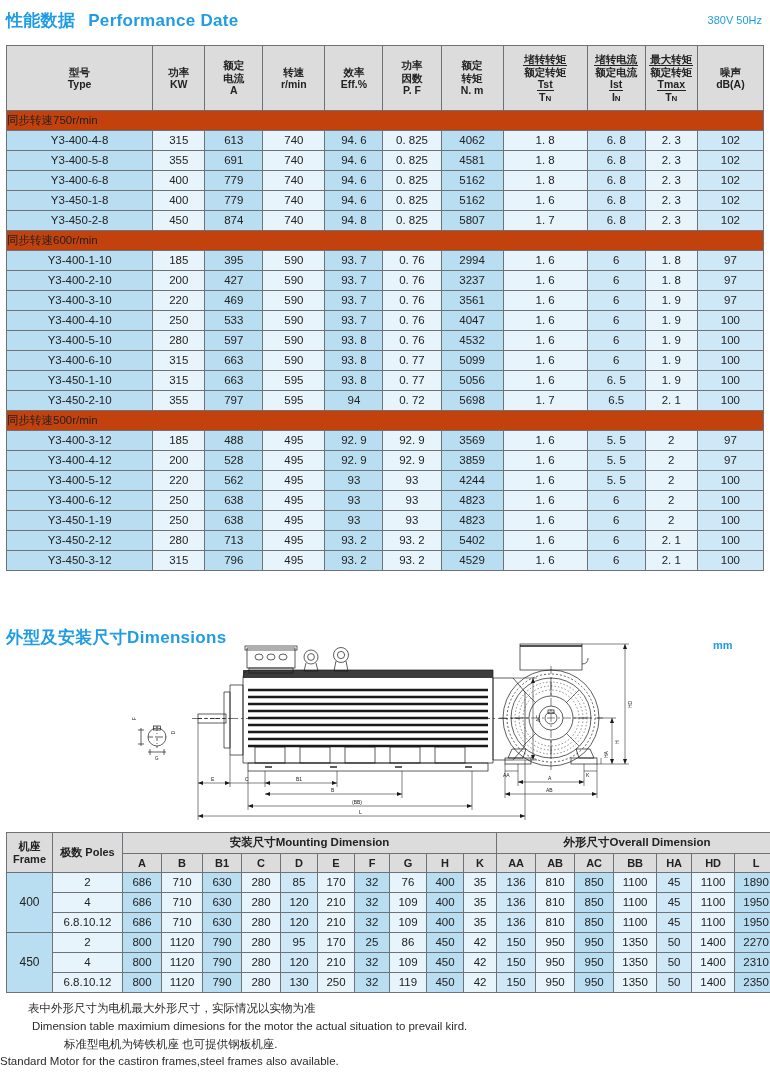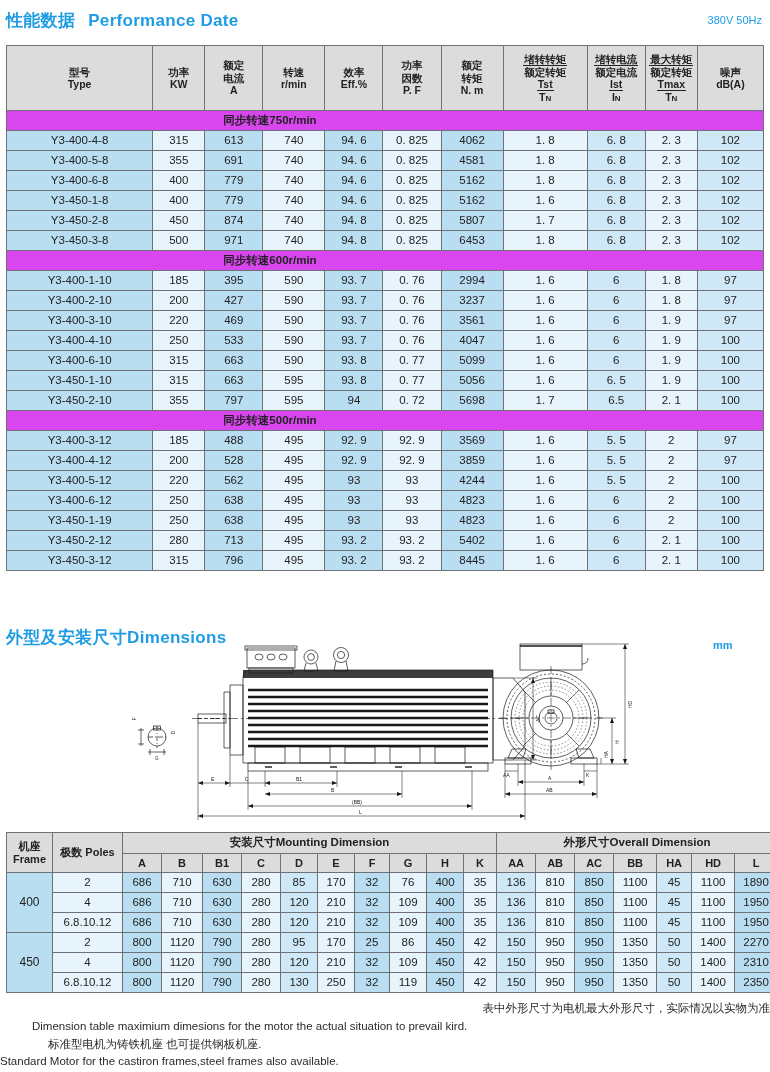--- a/index.html
+++ b/index.html
@@ -59,28 +59,28 @@
     background:#dcdcdc;
     height:64px;
     font-weight:700;
     font-size:10.5px;
   }
   .perf thead th .l1{display:block;}
   .perf tbody td{height:19px;font-size:11.5px;}
 
   
   .grp td{
-    background:#d946ef;
+    background:#c2410c;
     border-left:1px solid #6e7276;
     border-right:1px solid #6e7276;
-    text-align:center;
+    text-align:left;
     padding-right:230px;
     font-size:11.5px;
     height:18px;
-    font-weight:700;
+    font-weight:400;
   }
 
   
   .cA{background:#b9ddf1;}
   .cB{background:#e8f4fb;}
   .cC{background:#cfe8f7;}
 
   
   .frac{display:inline-block;text-align:center;line-height:1.15;}
   .frac .num{display:block;border-bottom:1px solid #222;padding:0 1px;}
@@ -119,23 +119,23 @@
   
   .notes{
     position:absolute;
     left:0;top:1000px;
     width:770px;
     font-size:11.5px;
     color:#2b2b2b;
     line-height:1.55;
   }
   .notes div{white-space:nowrap;}
-  .n1{padding-left:40px;text-align:right;}
+  .n1{padding-left:28px;}
   .n2{padding-left:32px;}
-  .n3{padding-left:48px;}
+  .n3{padding-left:64px;}
   .n4{}
 </style>
 </head>
 <body>
 
 <div class="page">
 
   <div class="sec-head" style="left:6px;top:9px;">
     <span>性能数据</span>
     <span class="en" style="margin-left:8px;">Performance Date</span>
@@ -287,33 +287,20 @@
           <td class="cA">874</td>
           <td class="cB">740</td>
           <td class="cA">94. 8</td>
           <td class="cB">0. 825</td>
           <td class="cA">5807</td>
           <td class="cB">1. 7</td>
           <td class="cC">6. 8</td>
           <td class="cB">2. 3</td>
           <td class="cC">102</td>
         </tr>
-        <tr>
-          <td class="cA">Y3-450-3-8</td>
-          <td class="cB">500</td>
-          <td class="cA">971</td>
-          <td class="cB">740</td>
-          <td class="cA">94. 8</td>
-          <td class="cB">0. 825</td>
-          <td class="cA">6453</td>
-          <td class="cB">1. 8</td>
-          <td class="cC">6. 8</td>
-          <td class="cB">2. 3</td>
-          <td class="cC">102</td>
-        </tr>
         <tr class="grp">
           <td colspan="11">同步转速600r/min</td>
         </tr>
         <tr>
           <td class="cA">Y3-400-1-10</td>
           <td class="cB">185</td>
           <td class="cA">395</td>
           <td class="cB">590</td>
           <td class="cA">93. 7</td>
           <td class="cB">0. 76</td>
@@ -350,20 +337,33 @@
           <td class="cC">97</td>
         </tr>
         <tr>
           <td class="cA">Y3-400-4-10</td>
           <td class="cB">250</td>
           <td class="cA">533</td>
           <td class="cB">590</td>
           <td class="cA">93. 7</td>
           <td class="cB">0. 76</td>
           <td class="cA">4047</td>
+          <td class="cB">1. 6</td>
+          <td class="cC">6</td>
+          <td class="cB">1. 9</td>
+          <td class="cC">100</td>
+        </tr>
+        <tr>
+          <td class="cA">Y3-400-5-10</td>
+          <td class="cB">280</td>
+          <td class="cA">597</td>
+          <td class="cB">590</td>
+          <td class="cA">93. 8</td>
+          <td class="cB">0. 76</td>
+          <td class="cA">4532</td>
           <td class="cB">1. 6</td>
           <td class="cC">6</td>
           <td class="cB">1. 9</td>
           <td class="cC">100</td>
         </tr>
         <tr>
           <td class="cA">Y3-400-6-10</td>
           <td class="cB">315</td>
           <td class="cA">663</td>
           <td class="cB">590</td>
@@ -482,21 +482,21 @@
           <td class="cB">2. 1</td>
           <td class="cC">100</td>
         </tr>
         <tr>
           <td class="cA">Y3-450-3-12</td>
           <td class="cB">315</td>
           <td class="cA">796</td>
           <td class="cB">495</td>
           <td class="cA">93. 2</td>
           <td class="cB">93. 2</td>
-          <td class="cA">8445</td>
+          <td class="cA">4529</td>
           <td class="cB">1. 6</td>
           <td class="cC">6</td>
           <td class="cB">2. 1</td>
           <td class="cC">100</td>
         </tr>
       </tbody>
   </table>
 
   <div class="sec-head" style="left:6px;top:626px;">
     <span>外型及安装尺寸</span><span class="en">Dimensions</span>

